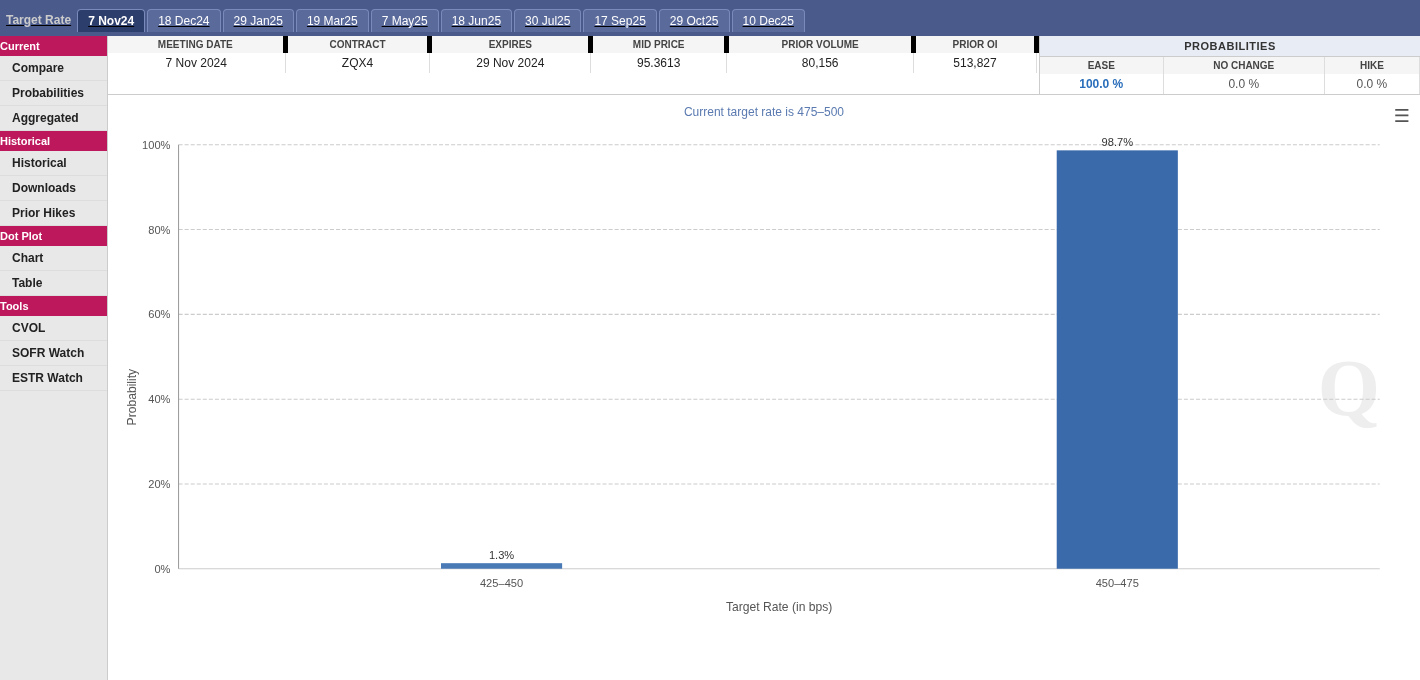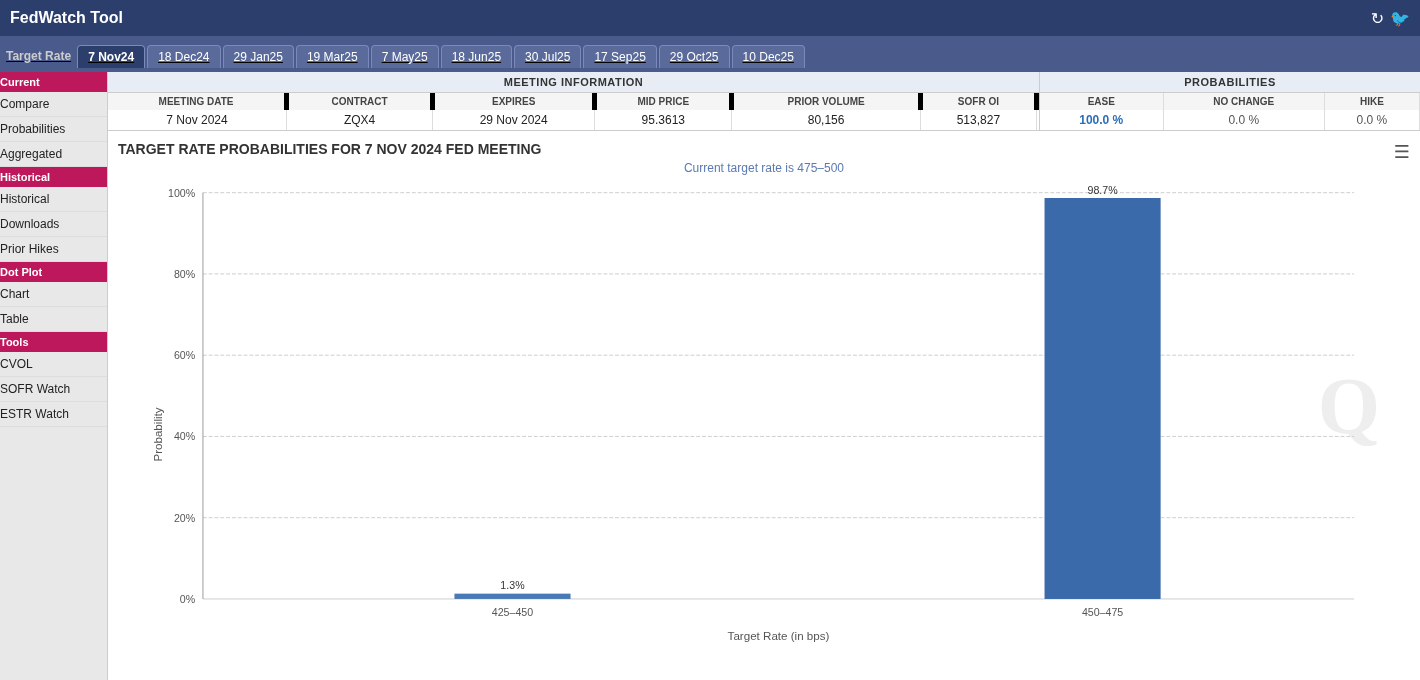--- a/index.html
+++ b/index.html
@@ -66,25 +66,26 @@
     .sidebar-section-label {
       background: #be185d;
       color: white;
       text-align: left;
       padding: 4px 0;
       font-size: 11px;
       font-weight: bold;
       cursor: pointer;
     }
     .sidebar-item {
-      padding: 5px 0;
+      padding: 5px 12px;
       font-size: 12px;
       color: #222;
       cursor: pointer;
       border-bottom: 1px solid #ddd;
+      font-weight: bold;
     }
 
     
     #content {
       flex: 1;
       display: flex;
       flex-direction: column;
       overflow: hidden;
       background: white;
     }
@@ -200,27 +201,20 @@
       font-weight: bold;
       pointer-events: none;
       font-family: serif;
     }
   </style>
 </head>
 <body>
 
 <div id="app">
 
-  <div id="top-bar">
-    <span class="title">FedWatch Tool</span>
-    <div class="icons">
-      <span class="refresh-icon">↻</span>
-      <span class="twitter-icon">🐦</span>
-    </div>
-  </div>
 
   <div id="tab-bar">
     <span class="tab-label">Target Rate</span>
     <div class="meeting-tab active">7 Nov24</div>
     <div class="meeting-tab">18 Dec24</div>
     <div class="meeting-tab">29 Jan25</div>
     <div class="meeting-tab">19 Mar25</div>
     <div class="meeting-tab">7 May25</div>
     <div class="meeting-tab">18 Jun25</div>
     <div class="meeting-tab">30 Jul25</div>
@@ -249,30 +243,29 @@
       <div class="sidebar-section-label">Tools</div>
       <div class="sidebar-item">CVOL</div>
       <div class="sidebar-item">SOFR Watch</div>
       <div class="sidebar-item">ESTR Watch</div>
     </div>
 
     <div id="content">
 
       <div id="meeting-info">
         <div class="info-panel">
-          <div class="panel-header">MEETING INFORMATION</div>
           <table class="info-table">
             <thead>
               <tr>
                 <th>MEETING DATE</th>
                 <th>CONTRACT</th>
                 <th>EXPIRES</th>
                 <th>MID PRICE</th>
                 <th>PRIOR VOLUME</th>
-                <th>SOFR OI</th>
+                <th>PRIOR OI</th>
               </tr>
             </thead>
             <tbody>
               <tr>
                 <td>7 Nov 2024</td>
                 <td>ZQX4</td>
                 <td>29 Nov 2024</td>
                 <td>95.3613</td>
                 <td>80,156</td>
                 <td>513,827</td>
@@ -295,21 +288,20 @@
                 <td class="ease-val">100.0 %</td>
                 <td class="nochange-val">0.0 %</td>
                 <td class="hike-val">0.0 %</td>
               </tr>
             </tbody>
           </table>
         </div>
       </div>
 
       <div id="chart-area">
-        <div class="chart-title">TARGET RATE PROBABILITIES FOR 7 NOV 2024 FED MEETING</div>
         <div class="chart-subtitle">Current target rate is 475–500</div>
         <div class="menu-icon">☰</div>
         <div class="watermark">Q</div>
 
         <svg id="bar-chart" viewBox="0 0 1280 490" preserveAspectRatio="xMidYMid meet">
 
           <text x="18" y="260" font-size="12" fill="#555" text-anchor="middle" transform="rotate(-90, 18, 260)">Probability</text>
 
           <line x1="60" y1="430" x2="1250" y2="430" stroke="#ccc" stroke-width="1"></line>
           <line x1="60" y1="346" x2="1250" y2="346" stroke="#ccc" stroke-width="1" stroke-dasharray="4,2"></line>

